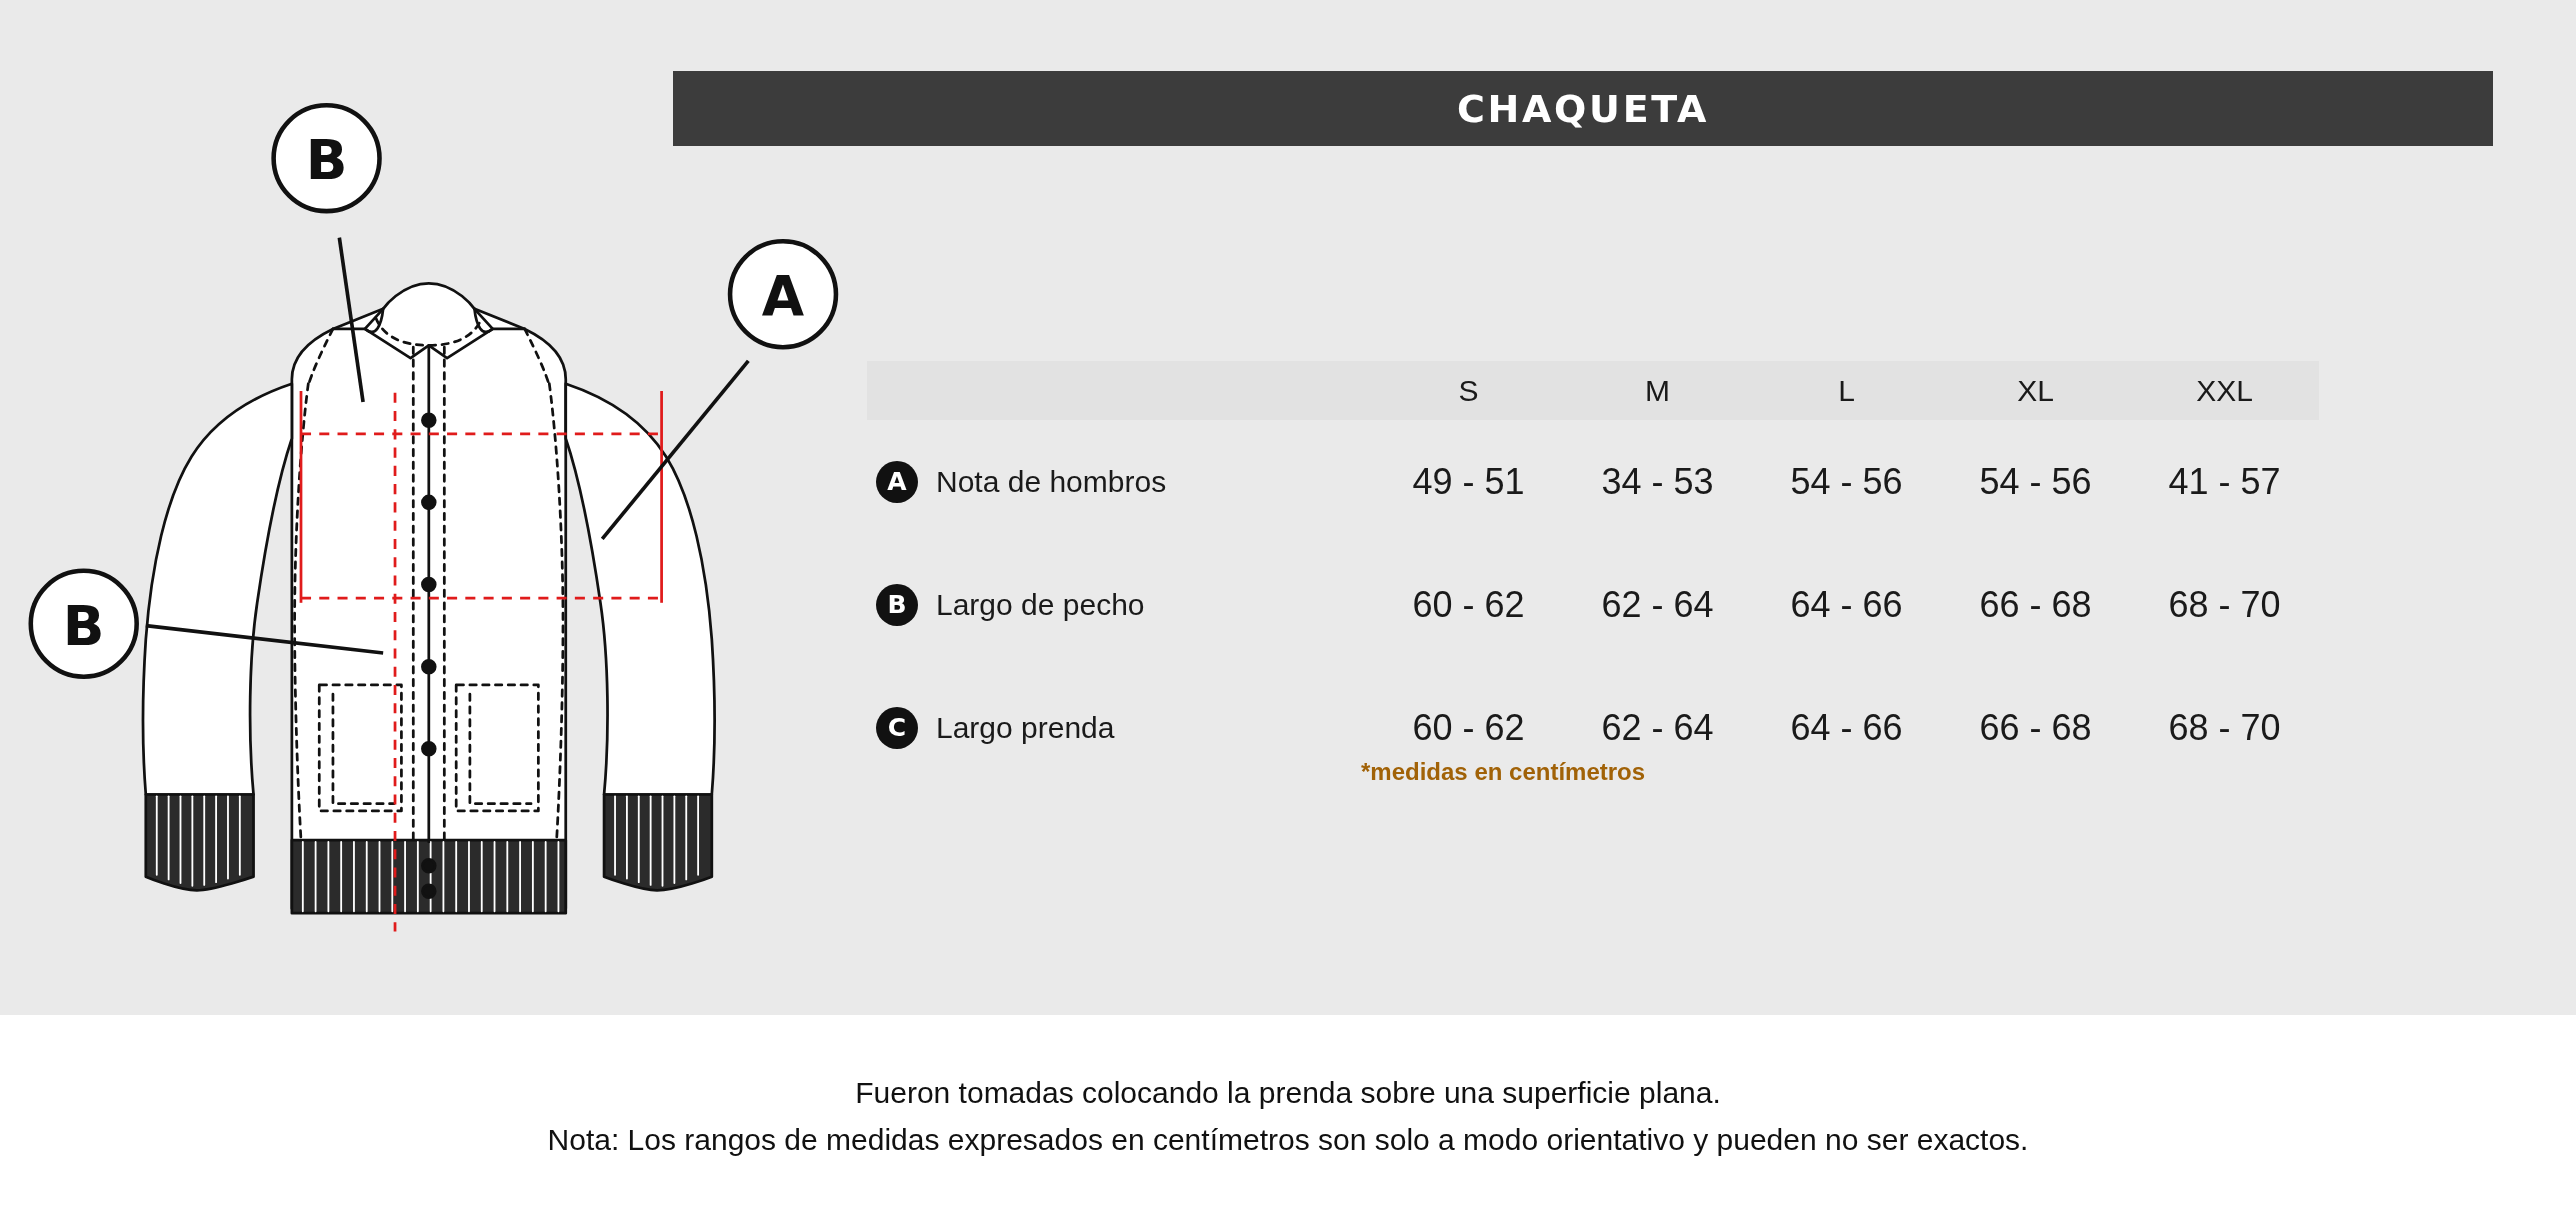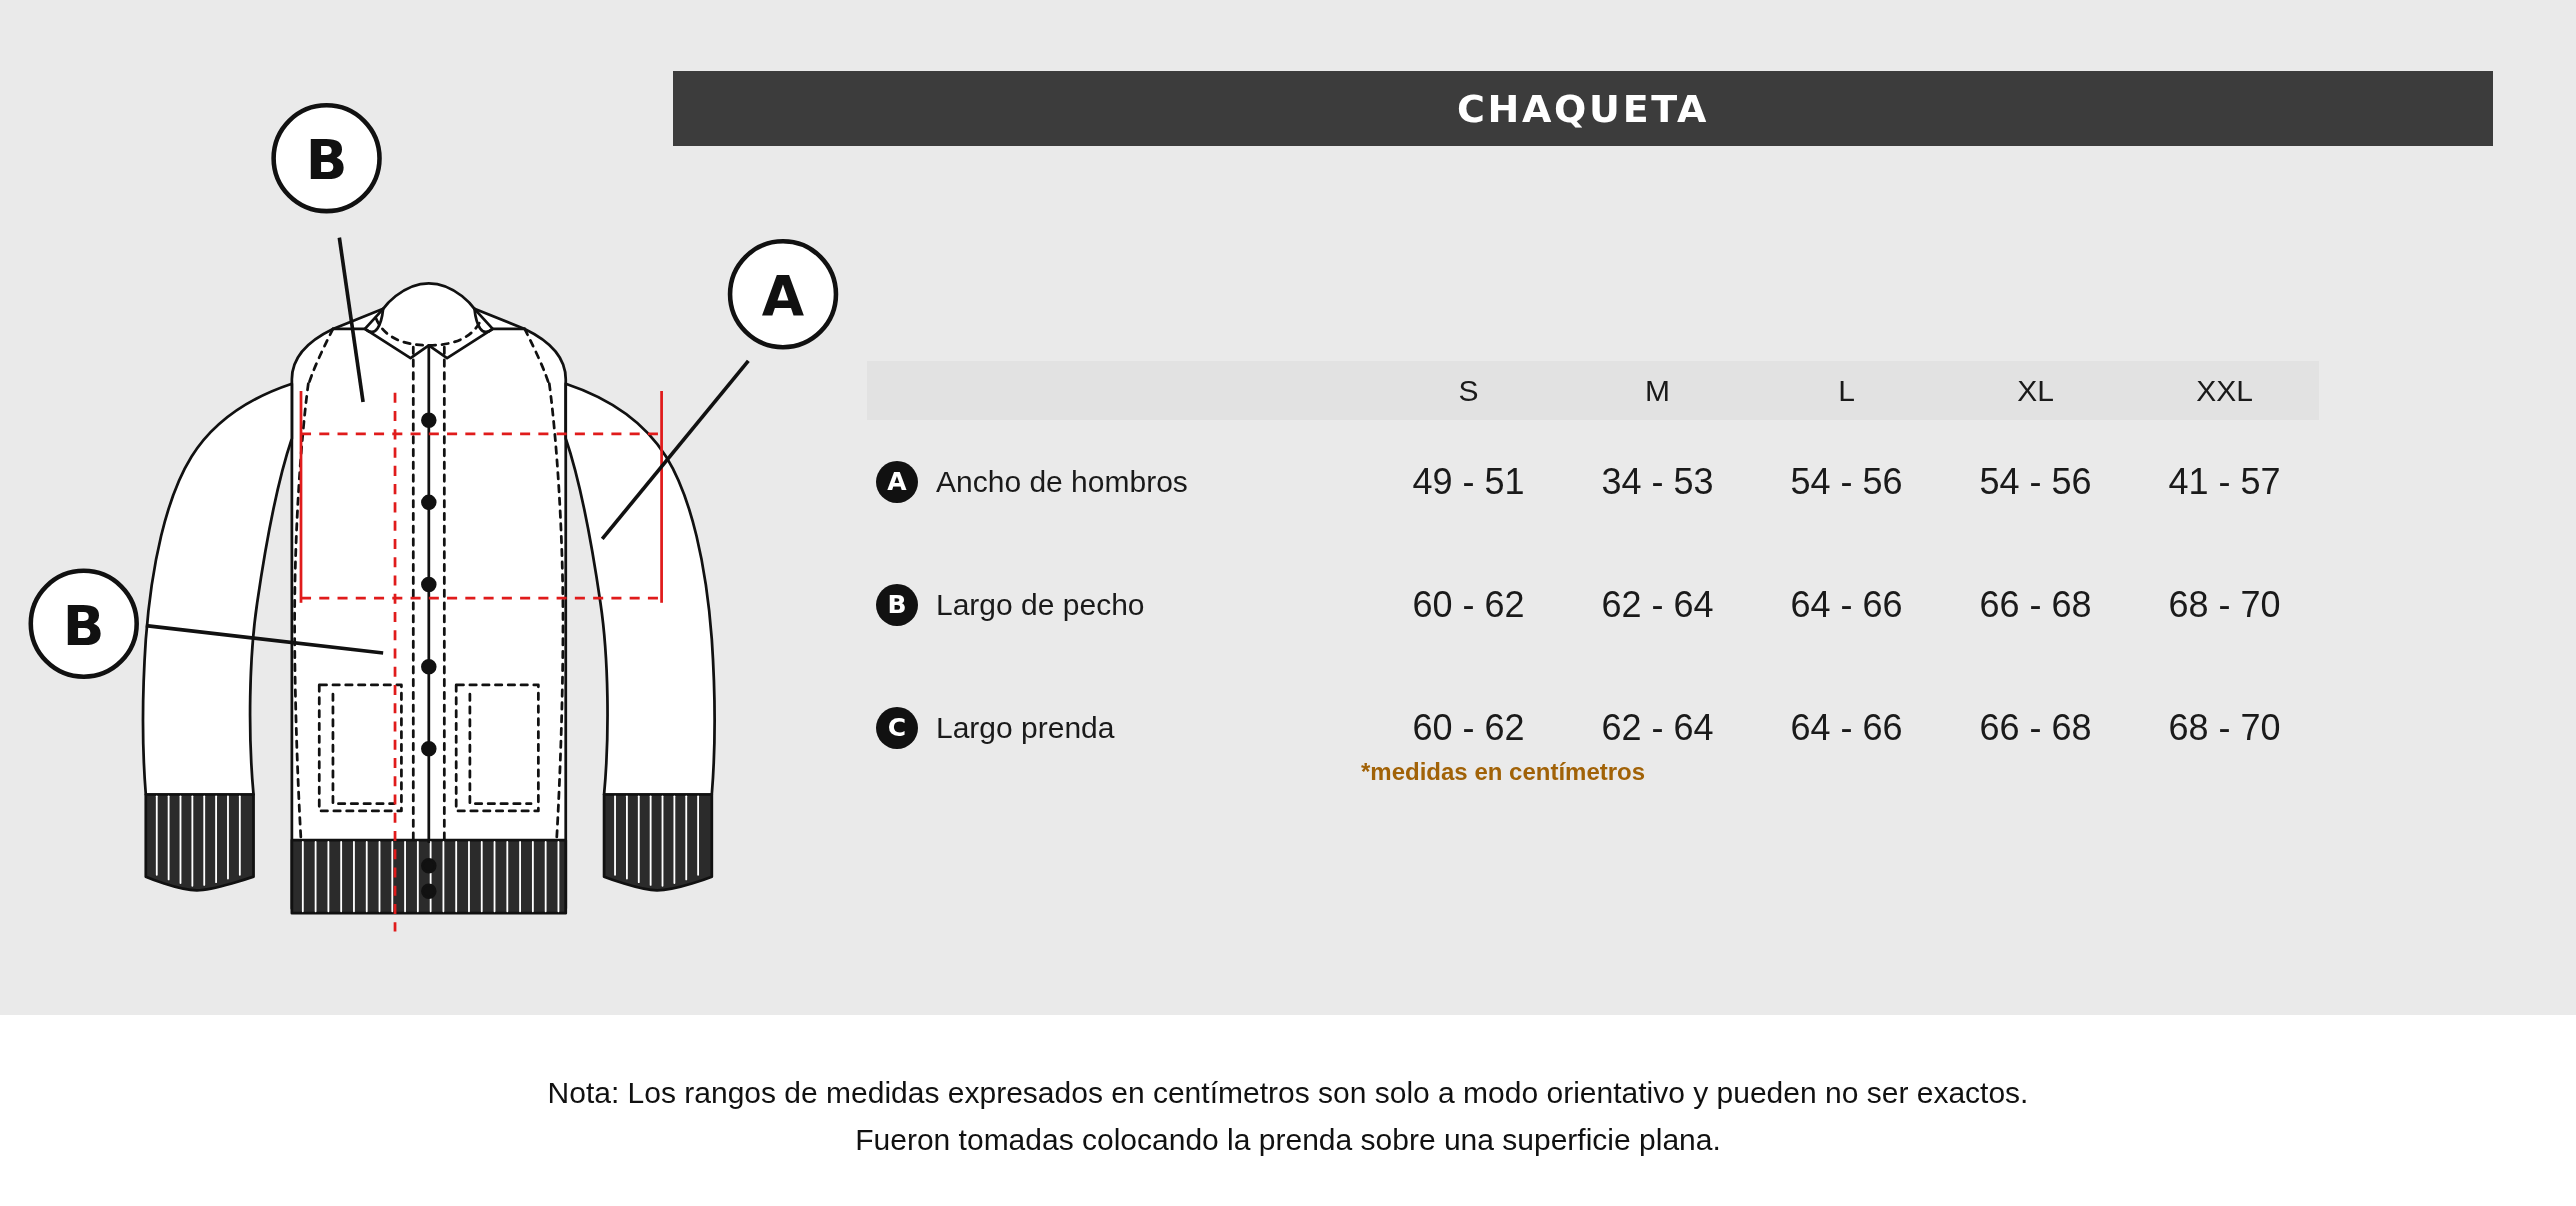--- a/index.html
+++ b/index.html
@@ -317,21 +317,21 @@
           <th>L</th>
           <th>XL</th>
           <th>XXL</th>
         </tr>
       </thead>
       <tbody>
         <tr>
           <td class="rowlabel">
             <span class="label-cell-inner">
               <span class="badge">A</span>
-              <span>Ancho de hombros</span>
+              <span>Nota de hombros</span>
             </span>
           </td>
           <td>49 - 51</td>
           <td>34 - 53</td>
           <td>54 - 56</td>
           <td>54 - 56</td>
           <td>41 - 57</td>
         </tr>
         <tr>
           <td class="rowlabel">
@@ -359,18 +359,18 @@
           <td>66 - 68</td>
           <td>68 - 70</td>
         </tr>
       </tbody>
     </table>
   </div>
 
   <div class="note-units">*medidas en centímetros</div>
 
   <div class="footer">
+    <div class="footer-line">Fueron tomadas colocando la prenda sobre una superficie plana.</div>
     <div class="footer-line">Nota: Los rangos de medidas expresados en centímetros son solo a modo orientativo y pueden no ser exactos.</div>
-    <div class="footer-line">Fueron tomadas colocando la prenda sobre una superficie plana.</div>
   </div>
 
 </div>
 
 
 </body></html>

